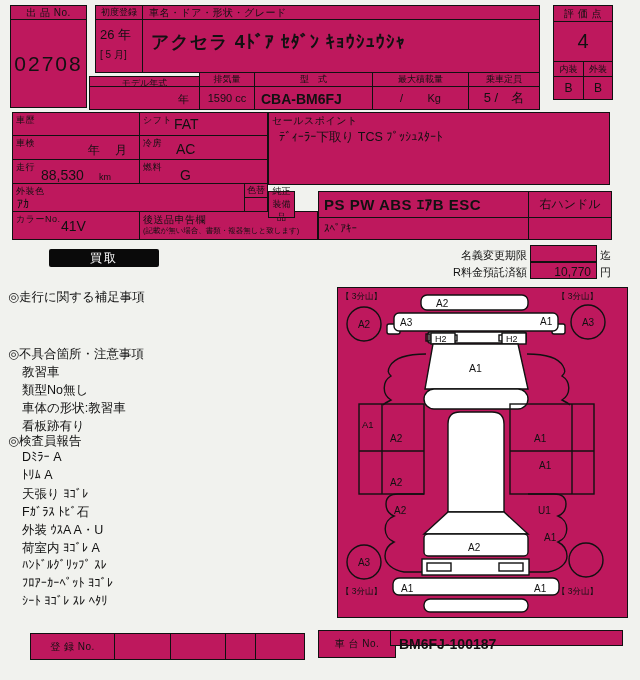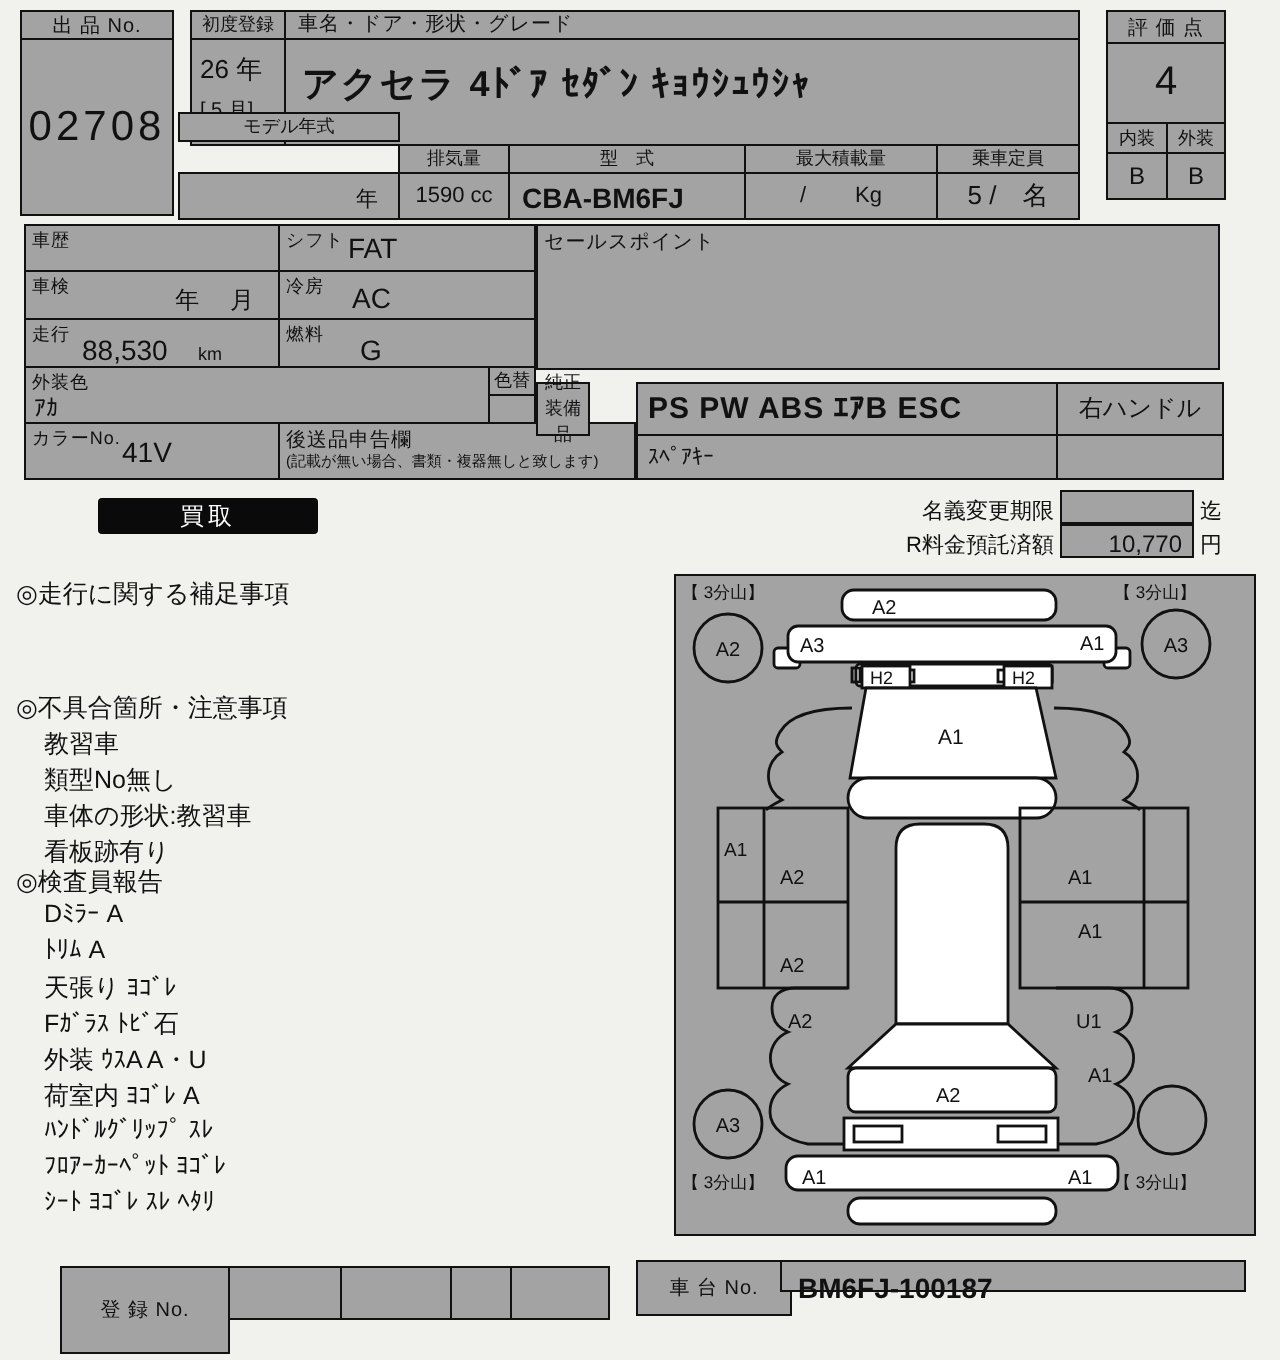--- a/index.html
+++ b/index.html
@@ -4,21 +4,21 @@
 <style>
   html,body{margin:0;padding:0;}
   body{
     width:640px;height:680px;position:relative;overflow:hidden;
     background:#f1f2ee;
     font-family:"Liberation Sans","DejaVu Sans",sans-serif;
     color:#111;
     -webkit-font-smoothing:antialiased;
   }
   .abs{position:absolute;box-sizing:border-box;}
-  .box{position:absolute;box-sizing:border-box;border:1.4px solid #111;background:#a3a3a3;}
+  .box{position:absolute;box-sizing:border-box;border:1.4px solid #111;background:#be185d;}
   .c{display:flex;align-items:center;justify-content:center;text-align:center;}
   .lbl{font-size:10px;letter-spacing:.5px;}
   .lbl-s{font-size:9px;}
   .corner-lbl{position:absolute;top:1px;left:3px;font-size:9px;letter-spacing:.5px;}
   .big{font-size:21px;letter-spacing:2px;}
   .txt{position:absolute;white-space:pre;}
   .badge{background:#0a0a0a;color:#fff;border-radius:2px;}
   svg text{font-family:"Liberation Sans","DejaVu Sans",sans-serif;fill:#111;}
 </style>
 </head>
@@ -31,21 +31,21 @@
 <div class="box" style="left:95px;top:19px;width:48px;height:54px;">
   <div class="txt" style="left:4px;top:6px;font-size:13px;">26 年</div>
   <div class="txt" style="left:4px;top:28px;font-size:10px;">[ 5 月]</div>
 </div>
 
 <div class="box lbl" style="left:142px;top:5px;width:398px;height:15px;padding-left:6px;line-height:13px;">車名・ドア・形状・グレード</div>
 <div class="box" style="left:142px;top:19px;width:398px;height:54px;">
   <div class="txt" style="left:8px;top:10px;font-size:18px;font-weight:bold;letter-spacing:1px;">アクセラ 4ﾄﾞｱ ｾﾀﾞﾝ ｷｮｳｼｭｳｼｬ</div>
 </div>
 
-<div class="box c lbl-s" style="left:89px;top:56px;width:111px;height:15px;">モデル年式</div>
+<div class="box c lbl-s" style="left:89px;top:76px;width:111px;height:15px;">モデル年式</div>
 <div class="box" style="left:89px;top:86px;width:111px;height:24px;">
   <div class="txt" style="right:10px;top:5px;font-size:11px;">年</div>
 </div>
 <div class="box c lbl-s" style="left:199px;top:72px;width:56px;height:15px;">排気量</div>
 <div class="box c" style="left:199px;top:86px;width:56px;height:24px;font-size:11px;">1590 cc</div>
 <div class="box c lbl-s" style="left:254px;top:72px;width:119px;height:15px;">型　式</div>
 <div class="box" style="left:254px;top:86px;width:119px;height:24px;">
   <div class="txt" style="left:6px;top:4px;font-size:14px;font-weight:bold;">CBA-BM6FJ</div>
 </div>
 <div class="box c lbl-s" style="left:372px;top:72px;width:97px;height:15px;">最大積載量</div>
@@ -94,20 +94,21 @@
   <span class="corner-lbl">カラーNo.</span>
   <div class="txt" style="left:48px;top:6px;font-size:14px;">41V</div>
 </div>
 <div class="box" style="left:139px;top:211px;width:179px;height:29px;">
   <span class="corner-lbl" style="font-size:10px;">後送品申告欄</span>
   <div class="txt" style="left:3px;top:14px;font-size:7.5px;">(記載が無い場合、書類・複器無しと致します)</div>
 </div>
 
 <div class="box" style="left:268px;top:112px;width:342px;height:73px;">
   <span class="corner-lbl" style="font-size:10px;">セールスポイント</span>
+  <div class="txt" style="left:10px;top:16px;font-size:12.5px;">ﾃﾞｨｰﾗｰ下取り TCS ﾌﾟｯｼｭｽﾀｰﾄ</div>
 </div>
 <div class="box c" style="left:268px;top:191px;width:27px;height:27px;font-size:9px;">純正装備品</div>
 <div class="box" style="left:318px;top:191px;width:211px;height:27px;">
   <div class="txt" style="left:5px;top:4px;font-size:15px;font-weight:bold;letter-spacing:.5px;">PS PW ABS ｴｱB ESC</div>
 </div>
 <div class="box c" style="left:528px;top:191px;width:84px;height:27px;font-size:12px;">右ハンドル</div>
 <div class="box" style="left:318px;top:217px;width:211px;height:23px;">
   <div class="txt" style="left:5px;top:4px;font-size:11px;">ｽﾍﾟｱｷｰ</div>
 </div>
 <div class="box" style="left:528px;top:217px;width:84px;height:23px;"></div>
@@ -213,21 +214,21 @@
   <text x="201" y="181" font-size="10">A1</text>
   <text x="200" y="226" font-size="10">U1</text>
   <text x="206" y="253" font-size="10">A1</text>
   <text x="130" y="263" font-size="10">A2</text>
   <text x="63" y="304" font-size="10">A1</text>
   <text x="196" y="304" font-size="10">A1</text>
   <text x="26" y="278" font-size="10" text-anchor="middle">A3</text>
 </svg>
 </div>
 
-<div class="box c lbl" style="left:30px;top:633px;width:85px;height:44px;">登 録 No.</div>
+<div class="box c lbl" style="left:30px;top:633px;width:85px;height:27px;">登 録 No.</div>
 <div class="box" style="left:114px;top:633px;width:57px;height:27px;"></div>
 <div class="box" style="left:170px;top:633px;width:56px;height:27px;"></div>
 <div class="box" style="left:225px;top:633px;width:31px;height:27px;"></div>
 <div class="box" style="left:255px;top:633px;width:50px;height:27px;"></div>
 
 <div class="box c lbl" style="left:318px;top:630px;width:78px;height:28px;">車 台 No.</div>
 <div class="box" style="left:390px;top:630px;width:233px;height:16px;">
   <div class="txt" style="left:8px;top:5px;font-size:14px;font-weight:bold;">BM6FJ-100187</div>
 </div>
 

